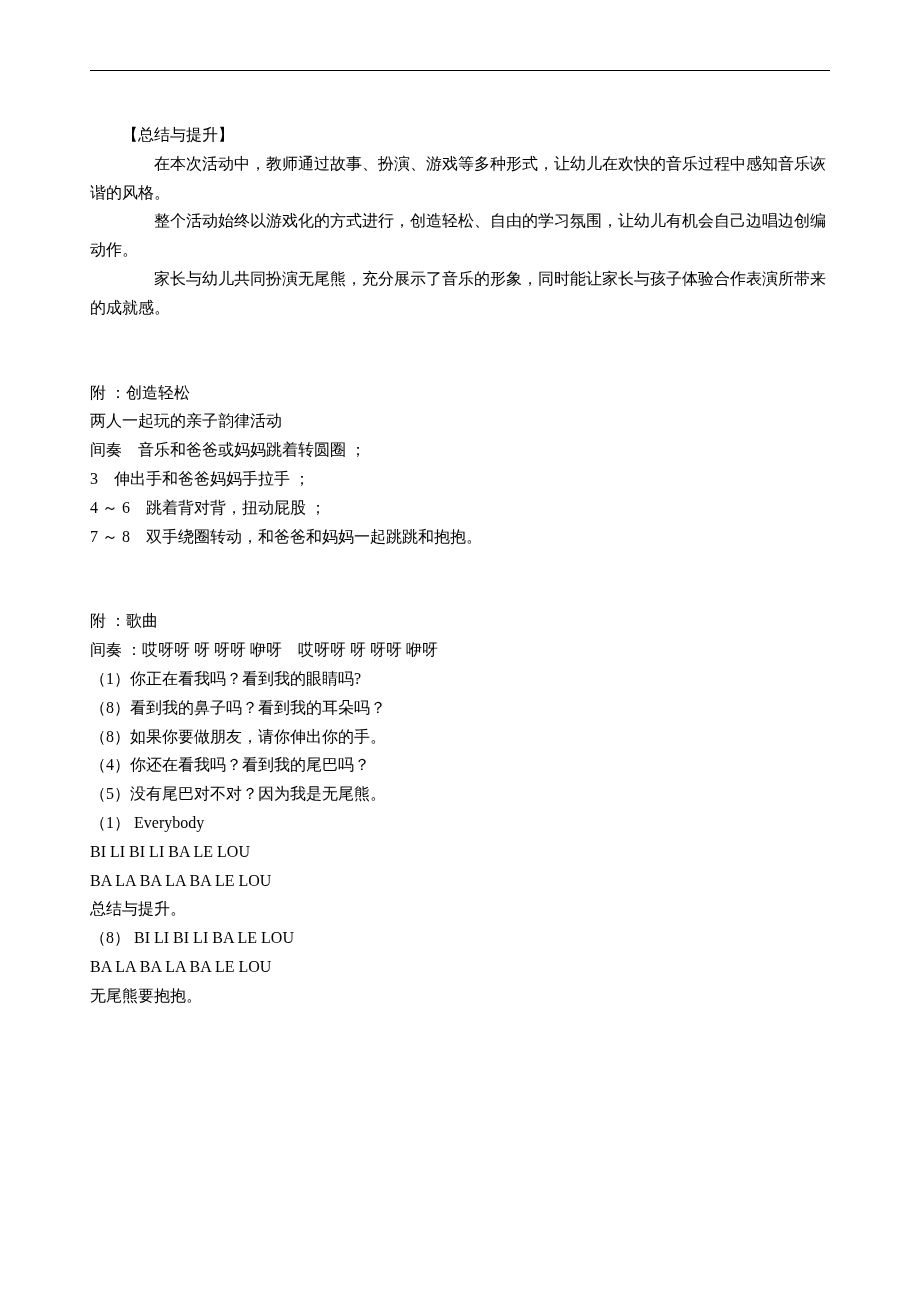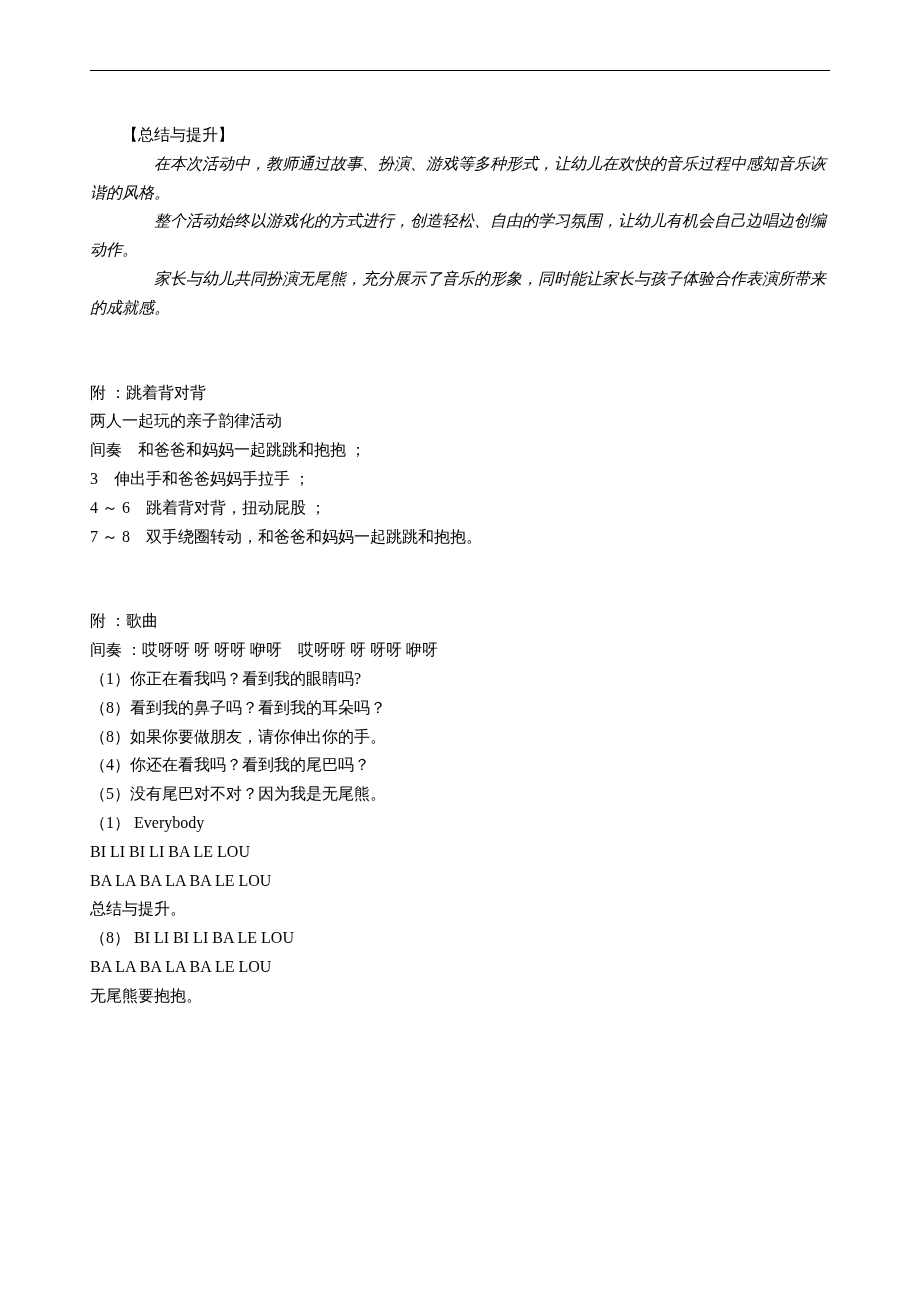--- a/index.html
+++ b/index.html
@@ -17,44 +17,44 @@
     border: none;
     border-top: 1px solid #000000;
     margin-bottom: 50px;
   }
   .content {
     white-space: normal;
     margin-top: 41px;
   }
   .p { margin: 0; }
   .indent2 { text-indent: 2em; }
-  .indent4 { text-indent: 4em; font-style: italic; }
+  .indent4 { text-indent: 4em; }
   .spacer { height: 28px; }
 </style>
 </head>
 <body>
 
 <hr class="hr-divider">
 
 <div class="content">
 
   <div class="p indent2">【总结与提升】</div>
 
   <div class="p indent4">在本次活动中，教师通过故事、扮演、游戏等多种形式，让幼儿在欢快的音乐过程中感知音乐诙谐的风格。</div>
 
   <div class="p indent4">整个活动始终以游戏化的方式进行，创造轻松、自由的学习氛围，让幼儿有机会自己边唱边创编动作。</div>
 
   <div class="p indent4">家长与幼儿共同扮演无尾熊，充分展示了音乐的形象，同时能让家长与孩子体验合作表演所带来的成就感。</div>
 
   <div class="spacer"></div>
   <div class="spacer"></div>
 
-  <div class="p">附 ：跳着背对背</div>
+  <div class="p">附 ：创造轻松</div>
   <div class="p">两人一起玩的亲子韵律活动</div>
-  <div class="p">间奏　和爸爸和妈妈一起跳跳和抱抱 ；</div>
+  <div class="p">间奏　音乐和爸爸或妈妈跳着转圆圈 ；</div>
   <div class="p">3　伸出手和爸爸妈妈手拉手 ；</div>
   <div class="p">4 ～ 6　跳着背对背，扭动屁股 ；</div>
   <div class="p">7 ～ 8　双手绕圈转动，和爸爸和妈妈一起跳跳和抱抱。</div>
 
   <div class="spacer"></div>
   <div class="spacer"></div>
 
   <div class="p">附 ：歌曲</div>
   <div class="p">间奏 ：哎呀呀 呀 呀呀 咿呀　哎呀呀 呀 呀呀 咿呀</div>
   <div class="p">（1）你正在看我吗？看到我的眼睛吗?</div>

